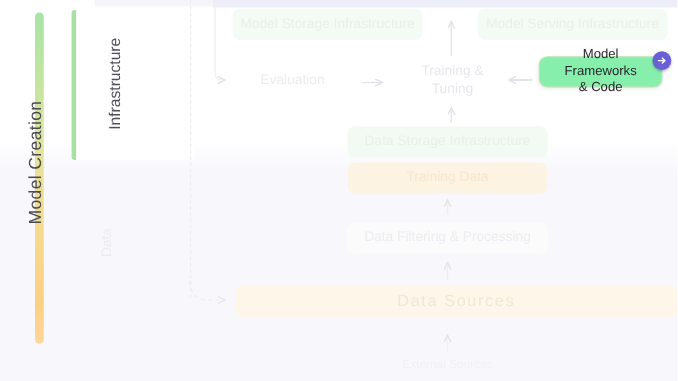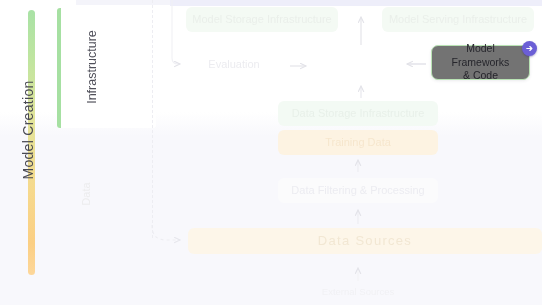--- a/index.html
+++ b/index.html
@@ -173,22 +173,22 @@
     left: 288px; top: 283px; width: 140px; height: 18px;
     background: transparent;
     color: #f1f1f4;
     font-size: 9.5px;
   }
 
   
   .card-hl {
     position: absolute;
     left: 431px; top: 45px;
-    width: 99px; height: 35px;
-    background: #737373;
+    width: 99px; height: 25px;
+    background: #86efac;
     border: 1px solid #b9e3b4;
     border-radius: 7px;
     display: flex;
     align-items: center;
     justify-content: center;
     text-align: center;
     font-size: 10.5px;
     color: #26262c;
     line-height: 1.3;
     box-shadow: 0 1px 3px rgba(60,60,80,.10);
@@ -265,20 +265,26 @@
 
     <line x1="358" y1="281" x2="358" y2="268" stroke="#f2f2f5" stroke-width="1.1" marker-end="url(#ah)"></line>
 
     <path d="M152,225 Q152,240 166,240 L180,240" fill="none" stroke="#ededf2" stroke-width="1.1" stroke-dasharray="3 3" marker-end="url(#ahd)"></path>
   </svg>
 
   <div class="node n-model-storage">Model Storage Infrastructure</div>
   <div class="node n-model-serving">Model Serving Infrastructure</div>
   <div class="node n-evaluation">Evaluation</div>
 
+  <div class="node n-training">
+    <span style="display:block">
+      <span>Training &amp;</span><br>
+      <span>Tuning</span>
+    </span>
+  </div>
 
   <div class="node n-data-storage">Data Storage Infrastructure</div>
   <div class="node n-training-data">Training Data</div>
   <div class="node n-data-filtering">Data Filtering &amp; Processing</div>
   <div class="node n-data-sources">Data Sources</div>
   <div class="node n-external">External Sources</div>
 
   <div class="card-hl">
     <span style="display:block">
       <span>Model Frameworks</span><br>

